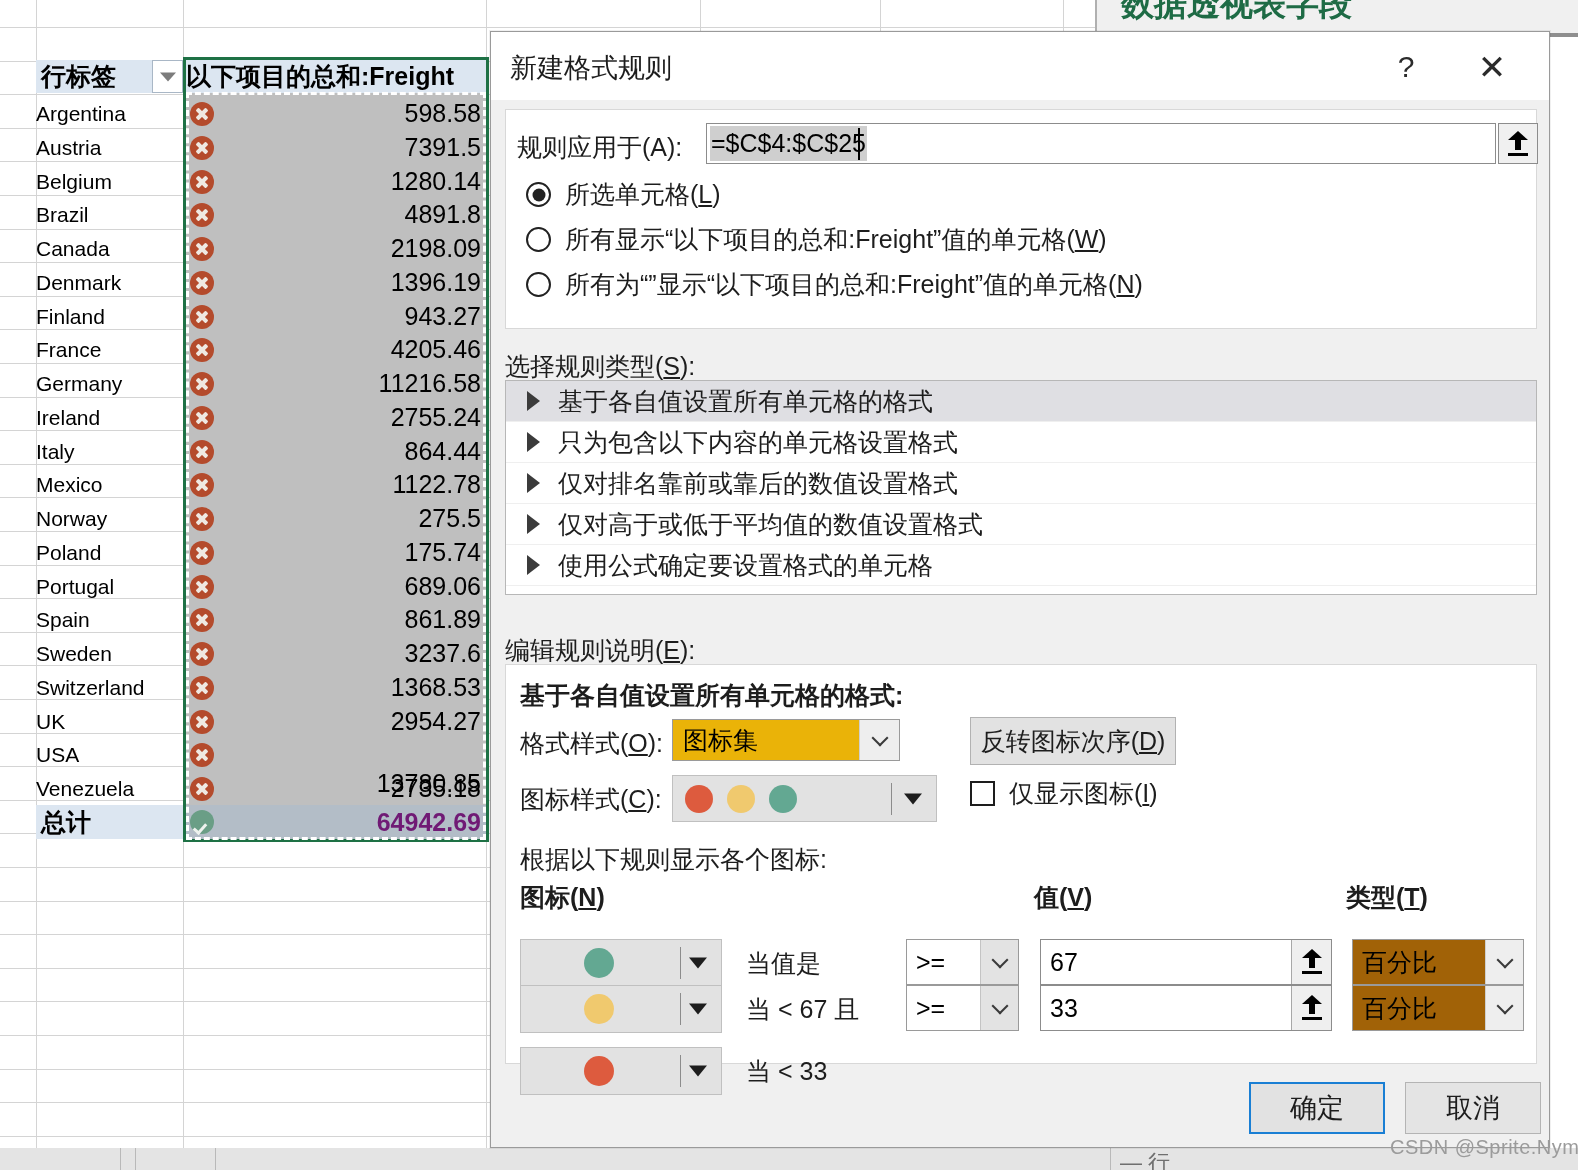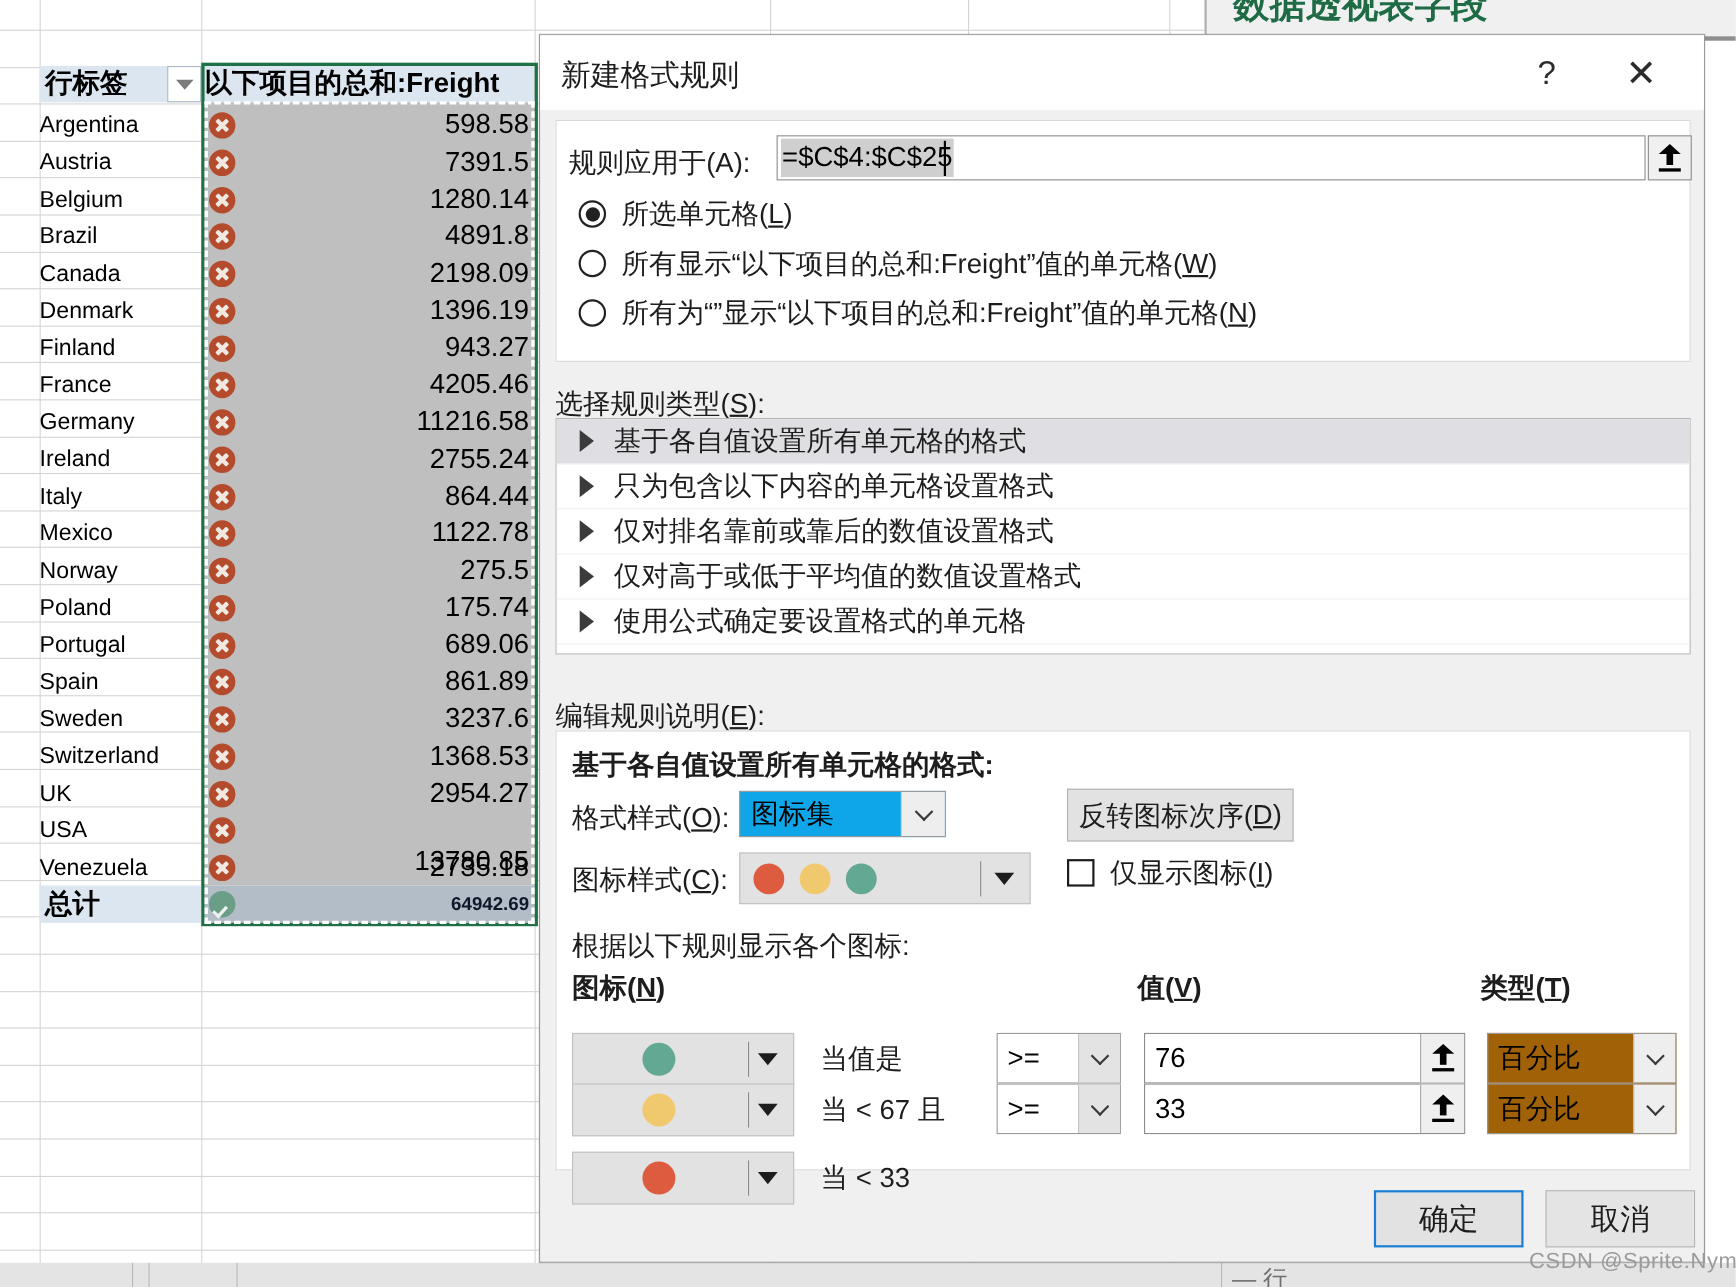--- a/index.html
+++ b/index.html
@@ -73,21 +73,21 @@
   }
 
   
   #total-label{
     position:absolute;left:36px;top:805px;width:147px;height:34px;
     background:#dce6f1;color:#000;font-size:25px;font-weight:bold;
     line-height:34px;padding-left:5px;box-sizing:border-box;
   }
   #total-value{
     position:absolute;left:186px;top:805px;width:300px;height:34px;
-    background:#b3bdc7;color:#0f172a;font-size:17px;font-weight:bold;
+    background:#b3bdc7;color:#701a75;font-size:25px;font-weight:bold;
     line-height:34px;text-align:right;padding-right:5px;box-sizing:border-box;
   }
   #total-icon{position:absolute;left:190px;top:810px;}
 
   
   #sel-fill{position:absolute;left:186px;top:93px;width:300px;height:712px;background:#bfbfbf;}
   #sel-outer{position:absolute;left:183px;top:57px;width:306px;height:785px;
              border:3px solid #1e7145;box-sizing:border-box;}
   #sel-ants{position:absolute;left:186px;top:92px;width:300px;height:748px;
             border:3px dashed #ffffff;box-sizing:border-box;}
@@ -189,22 +189,22 @@
 
   
   #lbl-editdesc{position:absolute;left:14px;top:602px;font-size:25px;color:#1d1d1d;white-space:nowrap;}
   #editdesc-panel{
     position:absolute;left:14px;top:632px;width:1032px;height:400px;
     background:#ffffff;border:1px solid #d8d8d8;box-sizing:border-box;
   }
   #ed-head{position:absolute;left:14px;top:14px;font-size:25px;font-weight:bold;color:#1d1d1d;white-space:nowrap;}
   #lbl-fmtstyle{position:absolute;left:14px;top:62px;font-size:25px;color:#1d1d1d;white-space:nowrap;}
   #sel-fmtstyle{
-    position:absolute;left:166px;top:54px;width:188px;height:42px;
-    border:1px solid #9a9a9a;background:#0ea5e9;box-sizing:border-box;
+    position:absolute;left:166px;top:54px;width:228px;height:42px;
+    border:1px solid #9a9a9a;background:#eab308;box-sizing:border-box;
   }
   #sel-fmtstyle .val{position:absolute;left:10px;top:0;line-height:40px;font-size:25px;color:#000;white-space:nowrap;}
   .combo-arrow{
     position:absolute;right:0;top:0;width:40px;height:100%;
     background:#eeeeee;border-left:1px solid #cfcfcf;box-sizing:border-box;
   }
   .combo-arrow::after{
     content:"";position:absolute;left:50%;top:46%;transform:translate(-50%,-50%) rotate(45deg);
     width:10px;height:10px;border-right:2px solid #3a3a3a;border-bottom:2px solid #3a3a3a;
   }
@@ -554,21 +554,21 @@
             <span class="bigdot" style="background:#63a892"></span>
             <span class="sep"></span>
             <span class="tri-down"></span>
           </div>
           <div class="cond-text">当值是</div>
           <div class="op-combo">
             <span class="val">&gt;=</span>
             <span class="combo-arrow"></span>
           </div>
           <div class="val-input">
-            <span class="num">76</span>
+            <span class="num">67</span>
             <span class="val-picker">
               <span class="updown">
                 <span class="head"></span>
                 <span class="shaft"></span>
                 <span class="base"></span>
               </span>
             </span>
           </div>
           <div class="type-combo">
             <span class="val">百分比</span>

